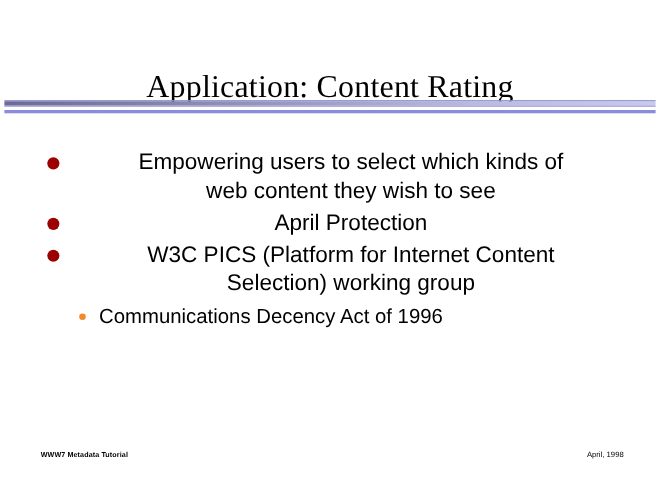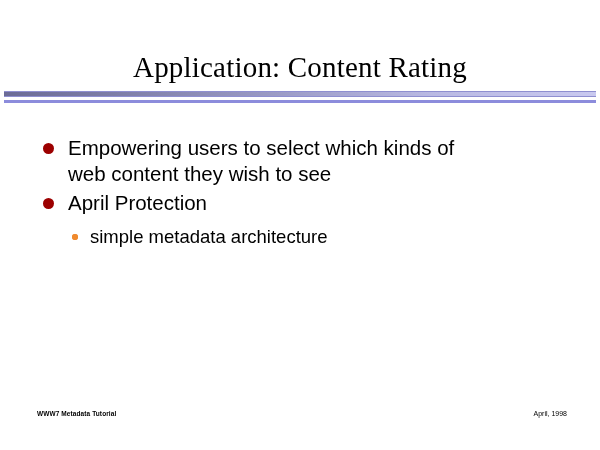--- a/index.html
+++ b/index.html
@@ -18,21 +18,21 @@
   .slide {
     position: relative;
     width: 600px;
     height: 450px;
     background: #ffffff;
   }
 
   
   .slide-title {
     position: absolute;
-    top: 50px;
+    top: 62px;
     left: 0;
     width: 600px;
     text-align: center;
     font-family: "Liberation Serif", serif;
     font-size: 29px;
     line-height: 34px;
     color: #000000;
     letter-spacing: 0.2px;
     white-space: nowrap;
   }
@@ -65,20 +65,21 @@
     width: 530px;
   }
 
   .l1-item {
     position: relative;
     padding-left: 28px;
     margin-bottom: 3px;
     font-size: 20.5px;
     line-height: 26px;
     color: #000000;
+    text-align: center;
   }
   .l1-bullet {
     position: absolute;
     left: 3px;
     top: 8px;
     width: 11px;
     height: 11px;
     border-radius: 50%;
     background: #9c0000;
   }
@@ -147,28 +148,30 @@
       <span class="l1-bullet"></span>
       <span class="l1-text">Empowering users to select which kinds of
 web content they wish to see</span>
     </div>
 
     <div class="l1-item">
       <span class="l1-bullet"></span>
       <span class="l1-text">April Protection</span>
     </div>
 
+    <div class="l1-item">
+      <span class="l1-bullet"></span>
+      <span class="l1-text">W3C PICS (Platform for Internet Content
+Selection) working group</span>
+    </div>
 
     <div class="sub-list">
       <div class="l2-item">
         <span class="l2-bullet"></span>
-      </div>
-      <div class="l2-item">
-        <span class="l2-bullet"></span>
-        <span>simple metadata architecture</span>
+        <span>Communications Decency Act of 1996</span>
       </div>
     </div>
 
   </div>
 
   <div class="footer-left">WWW7 Metadata Tutorial</div>
 
   <div class="footer-right">April, 1998</div>
 
 </div>

